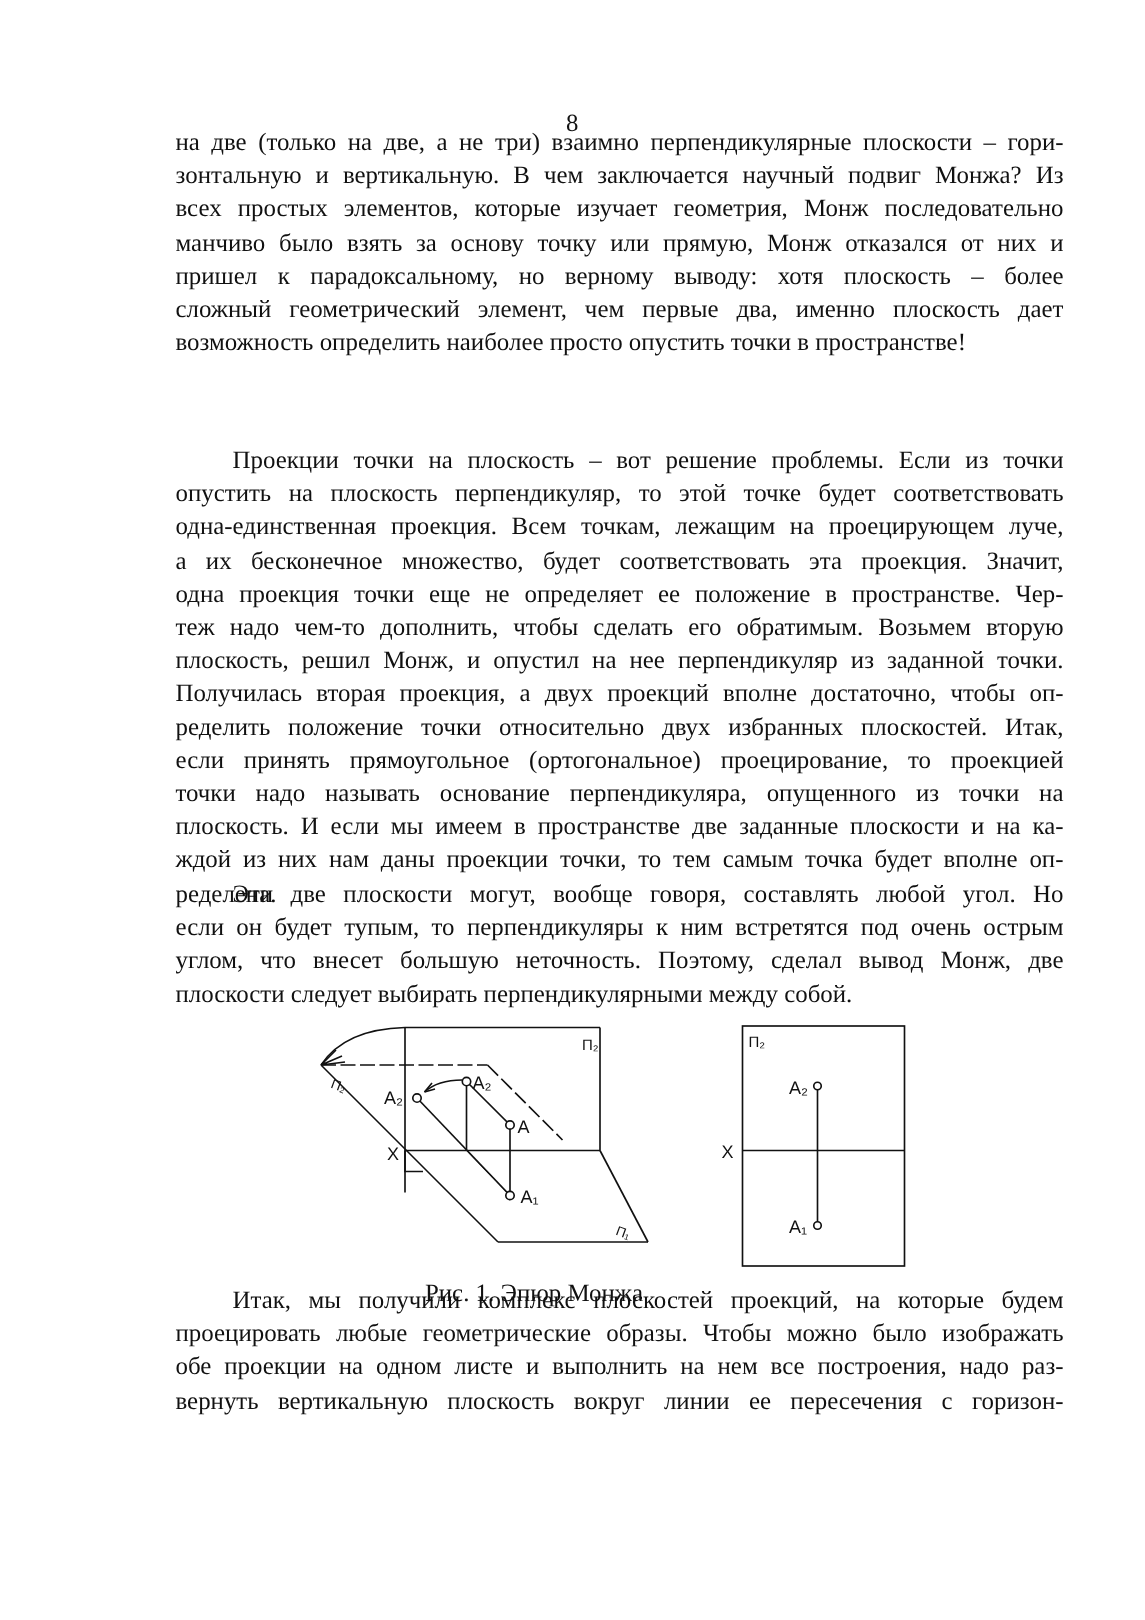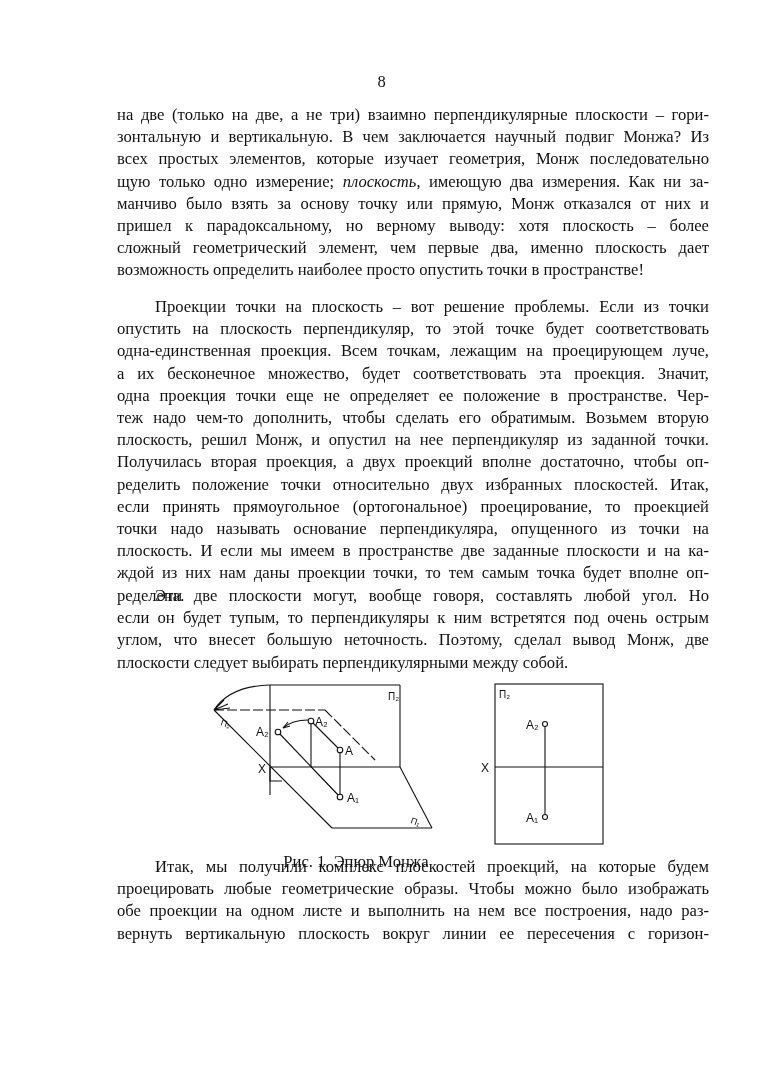--- a/index.html
+++ b/index.html
@@ -15,25 +15,24 @@
   i { font-style: italic; }
   .figure { position: absolute; top: 680px; left: 200px; width: 440px; height: 170px; text-align: right; }
   .caption { position: absolute; top: 852px; left: 0; width: 712px; text-align: center; font-size: 16.6px; }
   svg text { font-family: "Liberation Sans", sans-serif; fill: #111; }
 </style>
 </head>
 <body>
 
 <div class="page-number">8</div>
 
-<div class="text-block" style="top:104px;">
+<div class="text-block" style="top:84px;">
   <span class="line">на две (только на две, а не три) взаимно перпендикулярные плоскости – гори-</span>
   <span class="line">зонтальную и вертикальную. В чем заключается научный подвиг Монжа? Из</span>
   <span class="line">всех простых элементов, которые изучает геометрия, Монж последовательно</span>
-  <span class="line"><span>щую только одно измерение; </span><i>плоскость</i><span>, имеющую два измерения. Как ни за-</span></span>
   <span class="line">манчиво было взять за основу точку или прямую, Монж отказался от них и</span>
   <span class="line">пришел к парадоксальному, но верному выводу: хотя плоскость – более</span>
   <span class="line">сложный геометрический элемент, чем первые два, именно плоскость дает</span>
   <span class="line last">возможность определить наиболее просто опустить точки в пространстве!</span>
 </div>
 
 <div class="text-block" style="top:296px;">
   <span class="line indent">Проекции точки на плоскость – вот решение проблемы. Если из точки</span>
   <span class="line">опустить на плоскость перпендикуляр, то этой точке будет соответствовать</span>
   <span class="line">одна-единственная проекция. Всем точкам, лежащим на проецирующем луче,</span>

